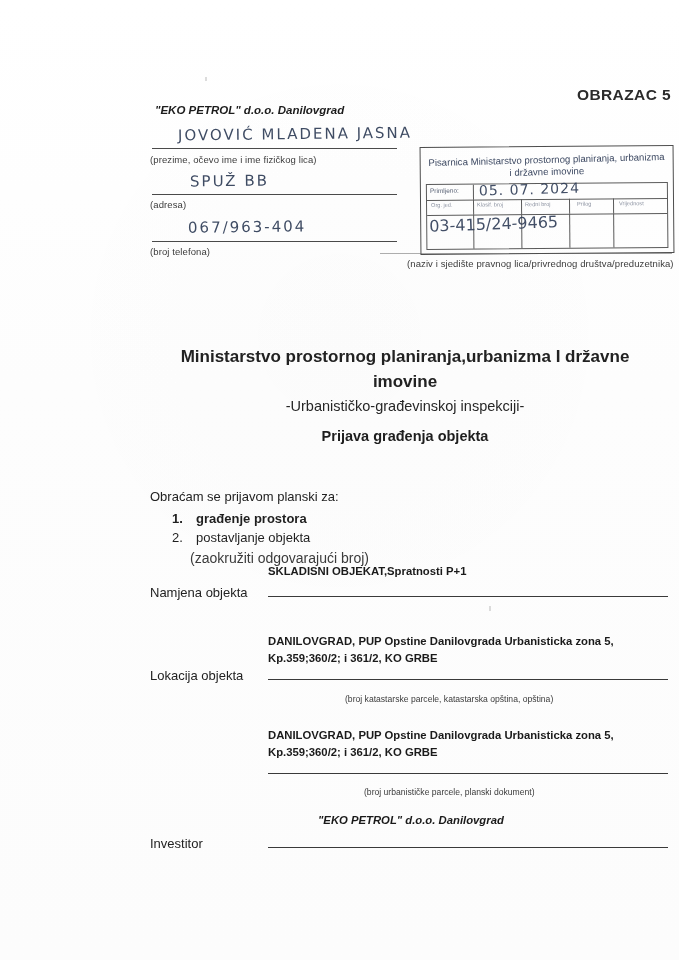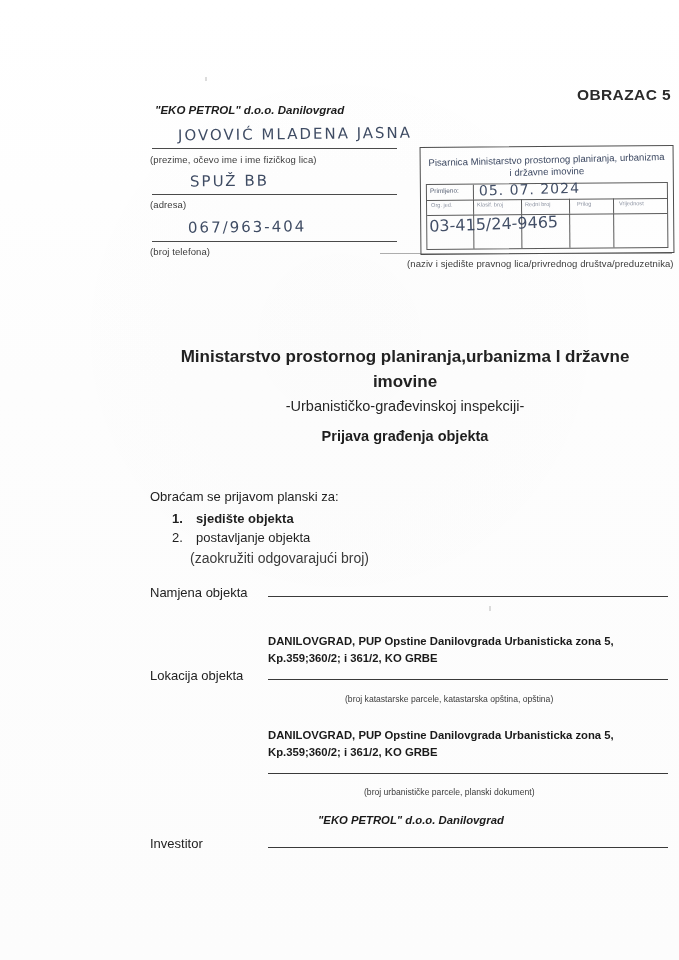--- a/index.html
+++ b/index.html
@@ -328,31 +328,32 @@
 
   <div class="ministry-title">Ministarstvo prostornog planiranja,urbanizma I državne imovine</div>
   <div class="inspection-line">-Urbanističko-građevinskoj inspekciji-</div>
   <div class="doc-title">Prijava građenja objekta</div>
 
   <div class="intro">Obraćam se prijavom planski za:</div>
 
   <div class="opt opt-1">
     <span>1.</span>
     <span style="display:inline-block; width:6px;"></span>
-    <span>sjedište objekta</span>
+    <span>građenje prostora</span>
   </div>
 
   <div class="opt opt-2">
     <span>2.</span>
     <span style="display:inline-block; width:6px;"></span>
     <span>postavljanje objekta</span>
   </div>
 
   <div class="opt opt-note">(zaokružiti odgovarajući broj)</div>
 
+  <div class="field-value" style="top:563px; left:268px;">SKLADISNI OBJEKAT,Spratnosti P+1</div>
   <div class="field-label" style="top:585px; left:150px;">Namjena objekta</div>
   <div class="rule dark" style="top:596px; left:268px; width:400px;"></div>
 
   <div class="field-value" style="top:633px; left:268px;">DANILOVGRAD, PUP Opstine Danilovgrada Urbanisticka zona 5,</div>
   <div class="field-value" style="top:650px; left:268px;">Kp.359;360/2; i 361/2, KO GRBE</div>
   <div class="field-label" style="top:668px; left:150px;">Lokacija objekta</div>
   <div class="rule dark" style="top:679px; left:268px; width:400px;"></div>
   <div class="field-cap" style="top:694px; left:345px;">(broj katastarske parcele, katastarska opština, opština)</div>
 
   <div class="field-value" style="top:727px; left:268px;">DANILOVGRAD, PUP Opstine Danilovgrada Urbanisticka zona 5,</div>

